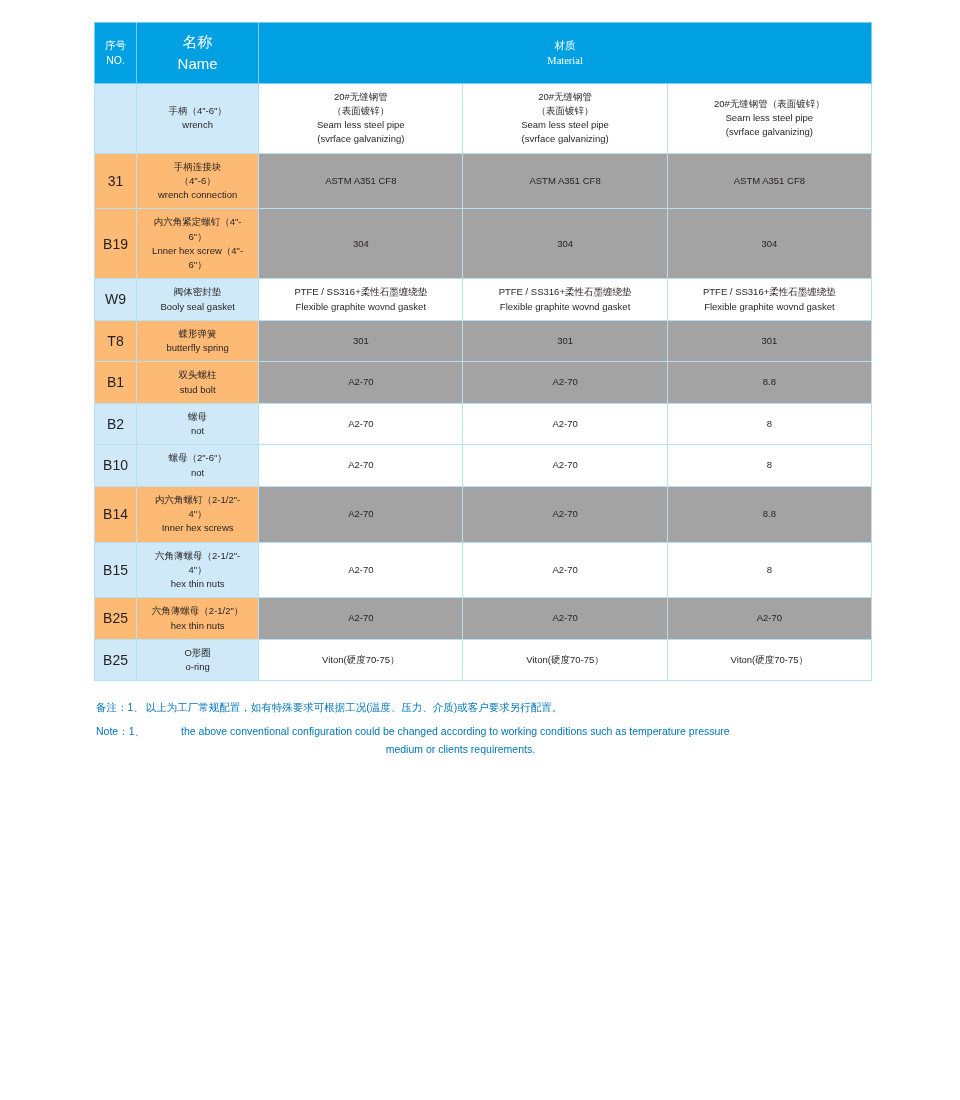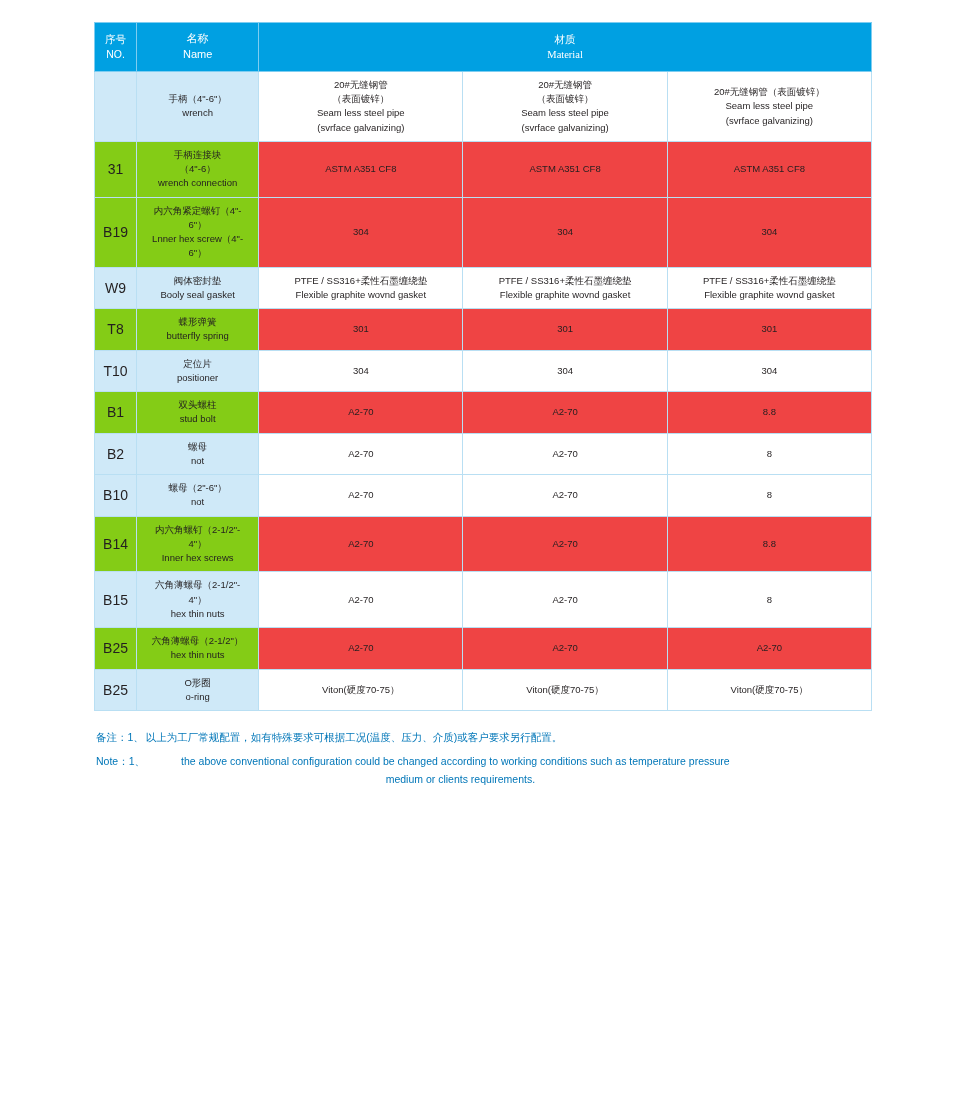--- a/index.html
+++ b/index.html
@@ -28,21 +28,21 @@
   }
   table.spec col.c-no { width: 42px; }
   table.spec col.c-name { width: 122px; }
   table.spec col.c-mat { width: 204px; }
 
   thead th {
     background: #00a0e2;
     color: #ffffff;
     border: 1px solid #7ecdf1;
     font-weight: normal;
-    font-size: 11px;
+    font-size: 15px;
     line-height: 1.45;
     padding: 8px 3px;
     text-align: center;
     vertical-align: middle;
   }
   thead th.head-no { font-size: 10.5px; }
   thead th.head-mat { font-size: 10.5px; font-family: Liberation Serif, serif; }
 
   tbody td {
     border: 1px solid #b9dff3;
@@ -52,27 +52,27 @@
     vertical-align: middle;
     padding: 6px 4px;
     color: #231f20;
   }
   tbody tr.odd td.no-cell,
   tbody tr.odd td.name-cell {
     background: #cfe9f8;
   }
   tbody tr.even td.no-cell,
   tbody tr.even td.name-cell {
-    background: #84cc16;
+    background: #fdba74;
   }
   tbody tr.odd td.mat-cell {
     background: #ffffff;
   }
   tbody tr.even td.mat-cell {
-    background: #ef4444;
+    background: #a3a3a3;
   }
   td.no-cell {
     font-size: 14px;
   }
   td.name-cell {
     font-size: 9.5px;
     line-height: 1.5;
     padding: 6px 5px;
   }
   td.mat-cell {
@@ -217,30 +217,20 @@
         <td class="no-cell">T8</td>
         <td class="name-cell">
           <span class="cn">蝶形弹簧</span>
           <span class="en">butterfly spring</span>
         </td>
         <td class="mat-cell">301</td>
         <td class="mat-cell">301</td>
         <td class="mat-cell">301</td>
       </tr>
 
-      <tr class="odd">
-        <td class="no-cell">T10</td>
-        <td class="name-cell">
-          <span class="cn">定位片</span>
-          <span class="en">positioner</span>
-        </td>
-        <td class="mat-cell">304</td>
-        <td class="mat-cell">304</td>
-        <td class="mat-cell">304</td>
-      </tr>
 
       <tr class="even">
         <td class="no-cell">B1</td>
         <td class="name-cell">
           <span class="cn">双头螺柱</span>
           <span class="en">stud bolt</span>
         </td>
         <td class="mat-cell">A2-70</td>
         <td class="mat-cell">A2-70</td>
         <td class="mat-cell">8.8</td>

